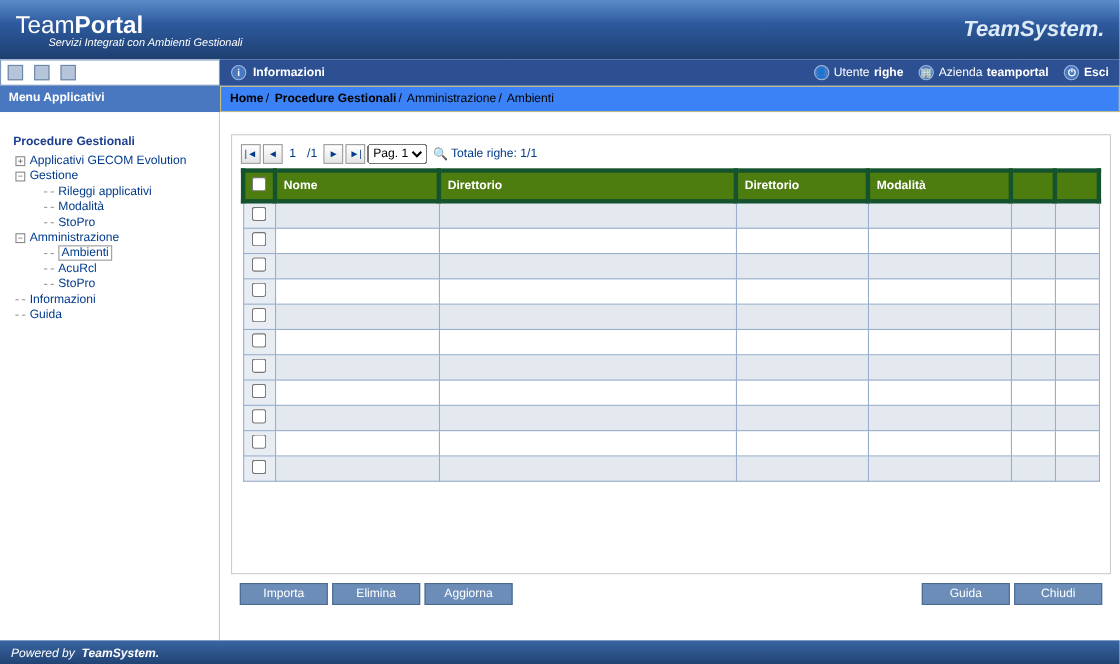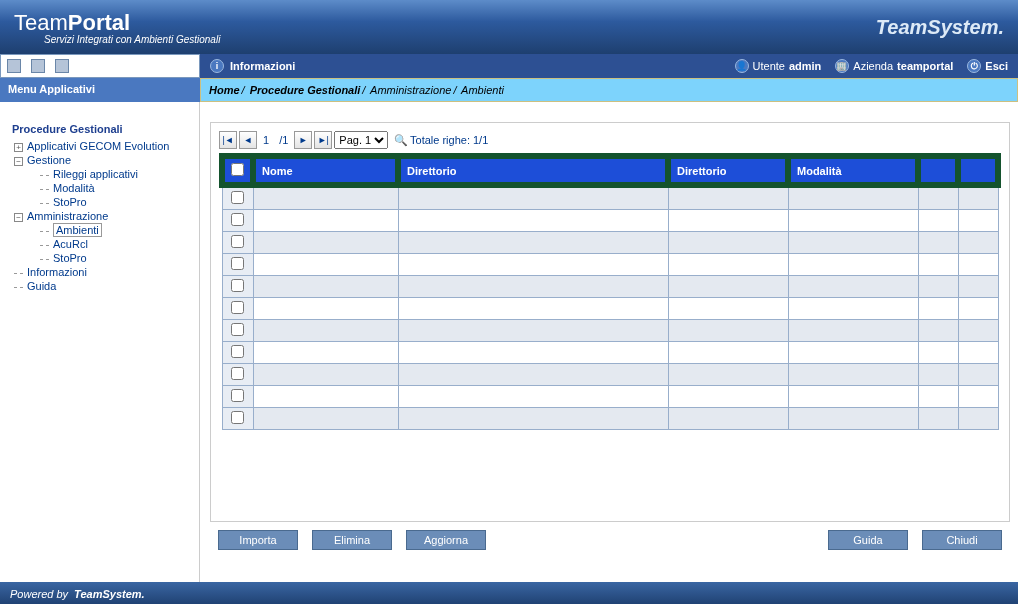--- a/index.html
+++ b/index.html
@@ -15,21 +15,21 @@
 .row2-left { width: 200px; background: #fff; border: 1px solid #7a98bd; display: flex; align-items: center; gap: 10px; padding-left: 6px; }
 .row2-left span { width: 14px; height: 14px; display: inline-block; background:#b5c4d8; border:1px solid #6a86a8; }
 .row2-right { flex: 1; background: #2d5093; display: flex; align-items: center; padding: 0 10px; color: #fff; justify-content: space-between; }
 .info-left { display: flex; align-items: center; gap: 6px; font-weight: bold; }
 .info-right { display: flex; align-items: center; gap: 14px; }
 .info-right span { display: inline-flex; align-items: center; gap: 4px; }
 .i-icon { width: 14px; height: 14px; background:#4a78c0; border:1px solid #9ab8e0; border-radius: 50%; display:inline-flex; align-items:center; justify-content:center; font-size:9px; font-weight:bold; }
 
 .row3 { display: flex; }
 .row3-left { width: 200px; background: #4a78c0; color: #fff; font-weight: bold; padding: 5px 8px; }
-.row3-right { flex: 1; background: #7dd3fc; padding: 5px 8px; border:1px solid #ccc080;font-style:italic; }
+.row3-right { flex: 1; background: #3b82f6; padding: 5px 8px; border:1px solid #ccc080; }
 .row3-right a { color: #000; text-decoration: none; font-weight: bold; }
 .row3-right .sep { margin: 0 2px; }
 .row3-right .plain { font-weight: normal; }
 
 .body { display: flex; min-height: 480px; }
 .sidebar { width: 200px; background: #fff; padding: 20px 8px 8px 8px; border-right: 1px solid #ccc; }
 .sidebar ul { list-style: none; padding-left: 0; }
 .sidebar li { padding: 1px 0 1px 4px; color: #003a8c; white-space: nowrap; }
 .sidebar li.head { font-weight: bold; color: #1e3f8f; margin-bottom: 3px; }
 .sidebar li a { color: #003a8c; text-decoration: none; cursor: pointer; }
@@ -43,30 +43,30 @@
 .panel { border: 1px solid #ccc; padding: 8px 8px 40px 8px; min-height: 400px; }
 
 .pager { display:flex; align-items:center; gap:2px; margin-bottom:4px; color:#003a8c; }
 .pbtn { width:18px; height:18px; border:1px solid #999; background:linear-gradient(#fff,#e4e4e4); display:inline-flex; align-items:center; justify-content:center; font-size:9px; cursor:pointer; }
 .pager .txt { padding: 0 4px; }
 .pager select { font-size:11px; height:18px; }
 .pager .mag { margin-left:4px; }
 .pager .total { margin-left:0; color:#003a8c; }
 
 table { width: 100%; border-collapse: collapse; }
-th { background:#1d4ed8; color:#fff; text-align:left; padding:4px 6px; font-weight:bold; border:6px solid #14532d; font-size:11px; }
+th { background:#4d7c0f; color:#fff; text-align:left; padding:4px 6px; font-weight:bold; border:4px solid #14532d; font-size:11px; }
 td { border:1px solid #98aecb; padding:3px 6px; height:22px; font-size:11px; color:#003a8c; }
 td.chk { width:24px; text-align:center; background:#e8edf4; }
 tr.odd td.cell { background:#e4e9f0; }
 tr.even td.cell { background:#fff; }
 th.chk { width:24px; text-align:center; }
 .aicon { width:14px; height:14px; display:inline-block; border:1px solid #999; background:#fff; }
 
 .btnrow { display:flex; justify-content:space-between; margin-top:8px; padding: 0 8px; }
-.btnrow-left, .btnrow-right { display:flex; gap:14px; }
+.btnrow-left, .btnrow-right { display:flex; gap:4px; }
 .btn { background:#6b8db8; color:#fff; border:1px solid #4a6a8f; padding:3px 0; width:80px; text-align:center; font-size:11px; cursor:pointer; }
 
 .footer { background: linear-gradient(to bottom,#3a66a3,#1e3f6f); color:#fff; padding:6px 10px; font-style:italic; font-size:11px; display:flex; align-items:center; gap:6px; }
 .footer b { font-style:italic; }
 </style>
 </head>
 <body>
 
 <div class="header">
   <div>
@@ -84,21 +84,21 @@
   </div>
   <div class="row2-right">
     <div class="info-left">
       <span class="i-icon">i</span>
       <span>Informazioni</span>
     </div>
     <div class="info-right">
       <span>
           <span class="i-icon">👤</span> 
           <span>Utente</span> 
-          <b>admin</b>
+          <b>righe</b>
         </span>
       <span>
           <span class="i-icon">🏢</span> 
           <span>Azienda</span> 
           <b>teamportal</b>
         </span>
       <span>
           <span class="i-icon">⏻</span> 
           <b>Esci</b>
         </span>

